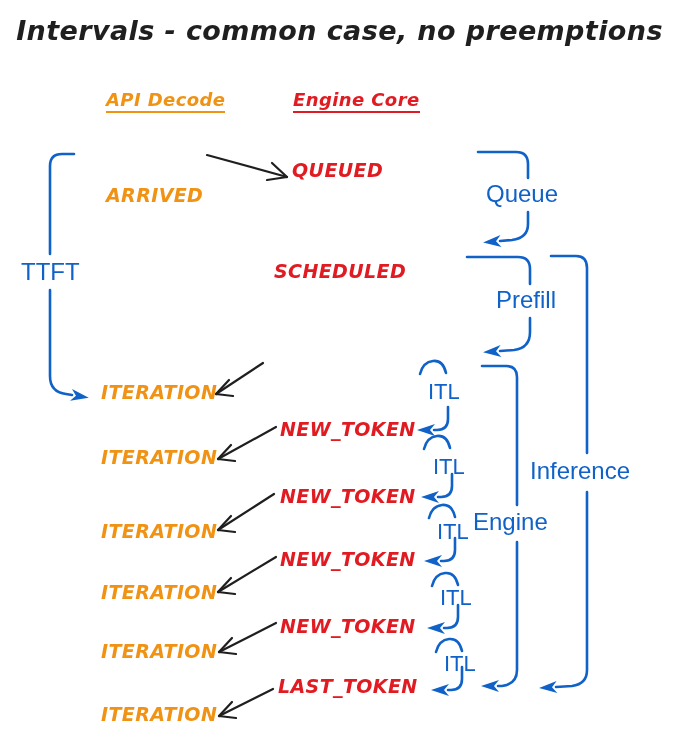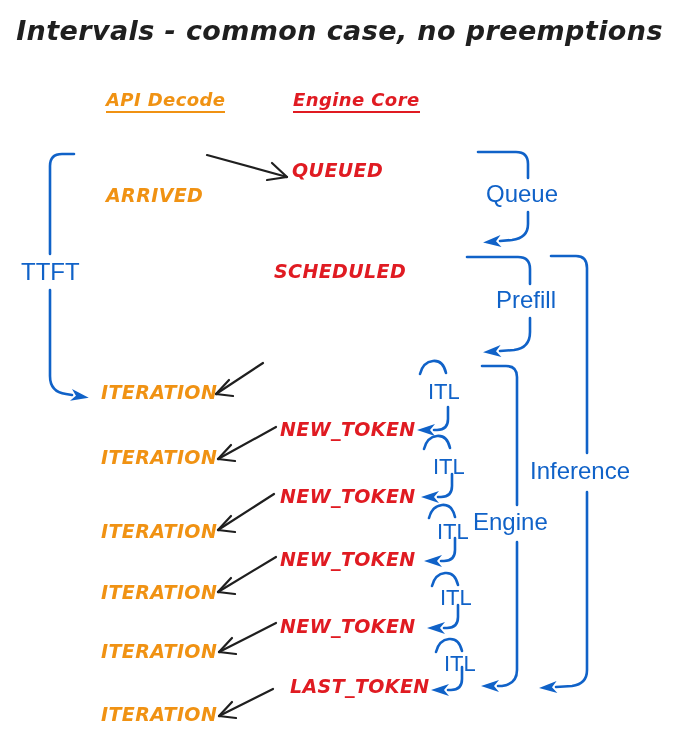--- a/index.html
+++ b/index.html
@@ -138,21 +138,21 @@
   <div class="lbl event hand api" style="left:101px;top:582px;">ITERATION</div>
   <div class="lbl event hand api" style="left:101px;top:641px;">ITERATION</div>
   <div class="lbl event hand api" style="left:101px;top:704px;">ITERATION</div>
 
   <div class="lbl event hand engine" style="left:292px;top:160px;">QUEUED</div>
   <div class="lbl event hand engine" style="left:274px;top:261px;">SCHEDULED</div>
   <div class="lbl event hand engine" style="left:280px;top:419px;">NEW_TOKEN</div>
   <div class="lbl event hand engine" style="left:280px;top:486px;">NEW_TOKEN</div>
   <div class="lbl event hand engine" style="left:280px;top:549px;">NEW_TOKEN</div>
   <div class="lbl event hand engine" style="left:280px;top:616px;">NEW_TOKEN</div>
-  <div class="lbl event hand engine" style="left:290px;top:676px;">LAST_TOKEN</div>
+  <div class="lbl event hand engine" style="left:278px;top:676px;">LAST_TOKEN</div>
 
   <div class="lbl blue big-int" style="left:21px;top:259px;">TTFT</div>
   <div class="lbl blue big-int" style="left:486px;top:181px;">Queue</div>
   <div class="lbl blue big-int" style="left:496px;top:287px;">Prefill</div>
   <div class="lbl blue big-int" style="left:530px;top:458px;">Inference</div>
   <div class="lbl blue big-int" style="left:473px;top:509px;">Engine</div>
   <div class="lbl blue itl" style="left:428px;top:380px;">ITL</div>
   <div class="lbl blue itl" style="left:433px;top:455px;">ITL</div>
   <div class="lbl blue itl" style="left:437px;top:520px;">ITL</div>
   <div class="lbl blue itl" style="left:440px;top:586px;">ITL</div>

